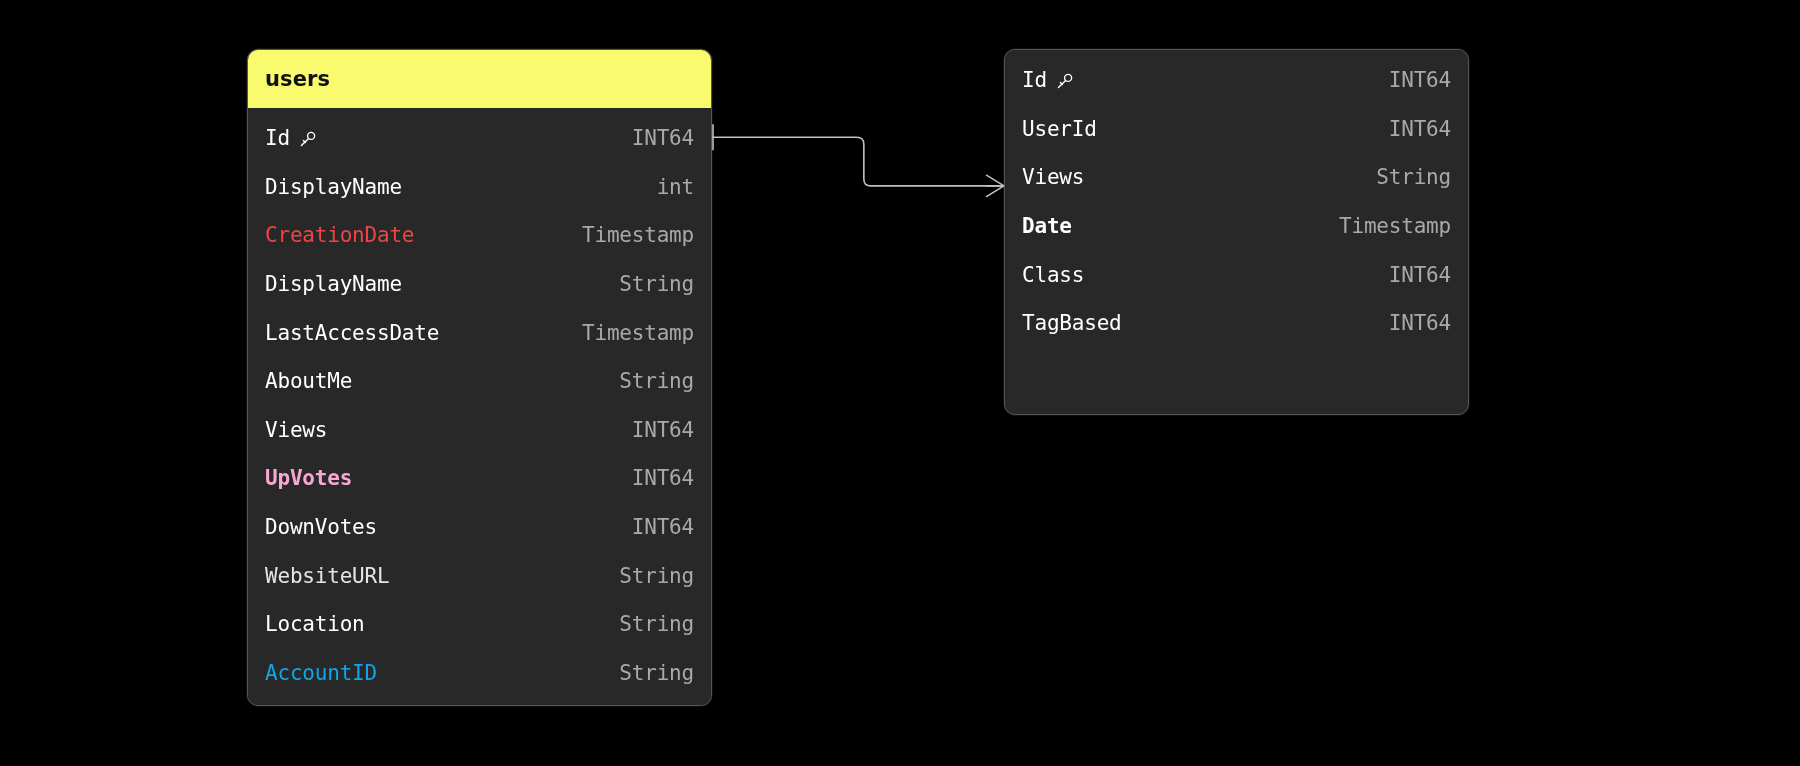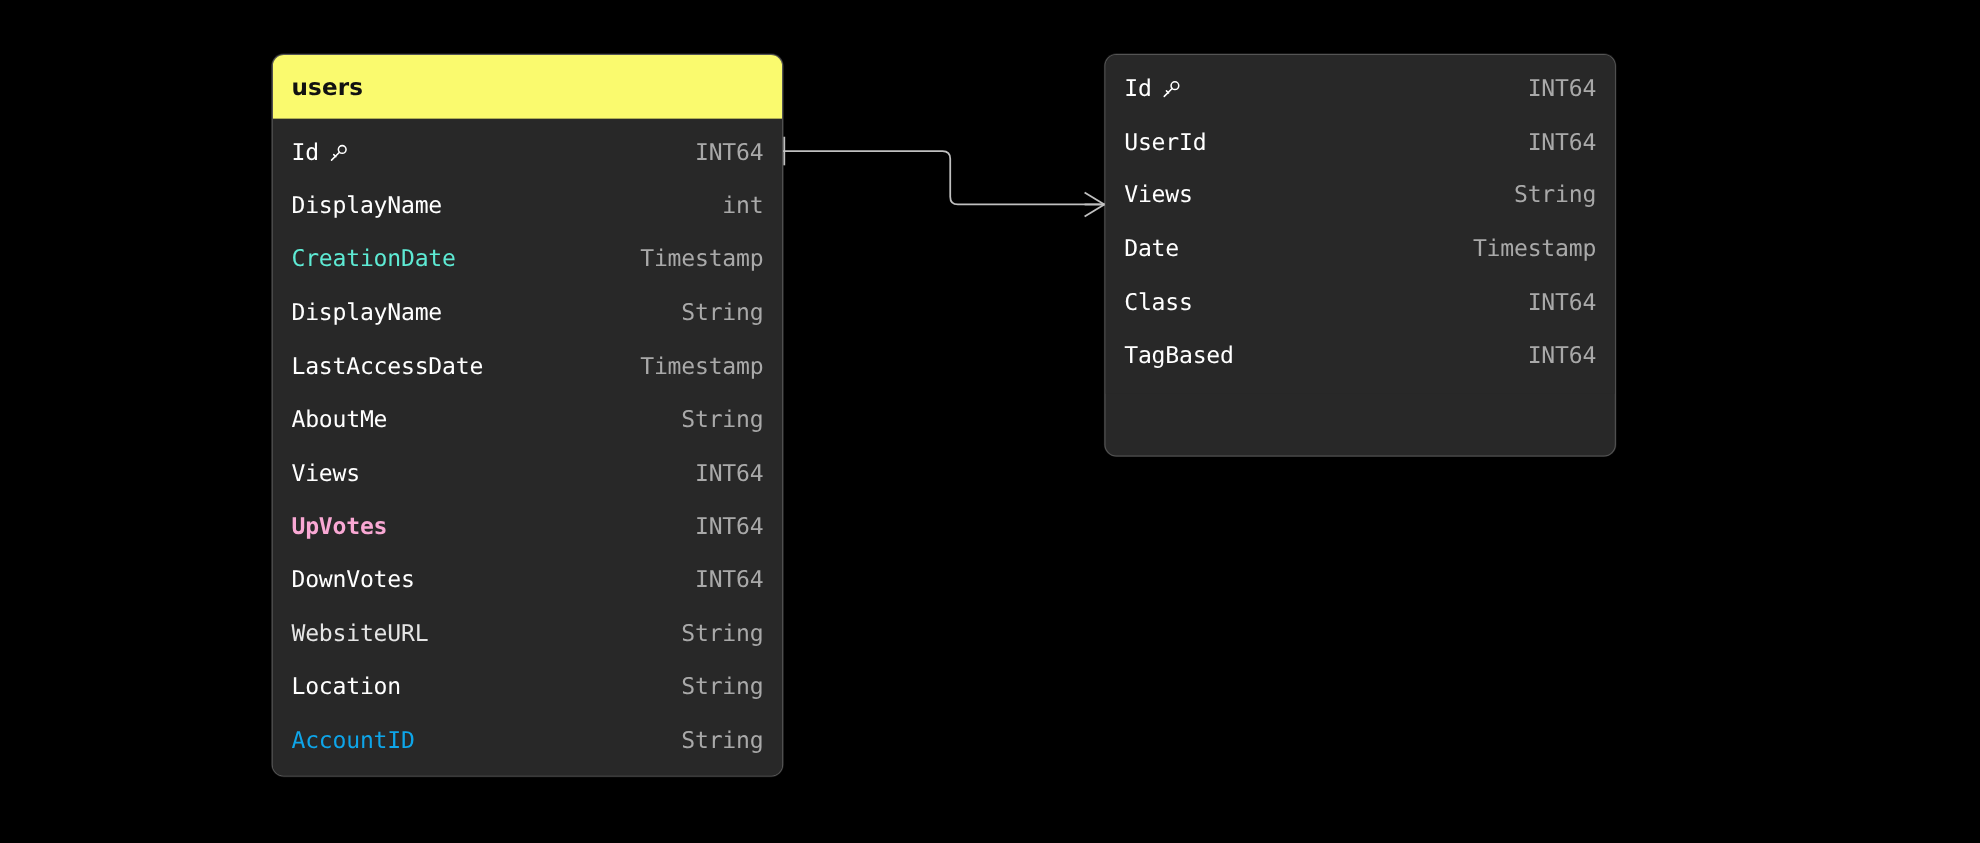--- a/index.html
+++ b/index.html
@@ -124,21 +124,21 @@
           <span class="field-type" style="color: rgb(169, 169, 169);">INT64</span>
         </div>
         <div class="field-row">
           <div class="field-name">
             <span style="color: rgb(255, 255, 255);">DisplayName</span>
           </div>
           <span class="field-type" style="color: rgb(169, 169, 169);">int</span>
         </div>
         <div class="field-row">
           <div class="field-name">
-            <span style="color: #5eead4;">CreationDate</span>
+            <span style="color: #ef4444;">CreationDate</span>
           </div>
           <span class="field-type" style="color: rgb(169, 169, 169);">Timestamp</span>
         </div>
         <div class="field-row">
           <div class="field-name">
             <span style="color: rgb(255, 255, 255);">DisplayName</span>
           </div>
           <span class="field-type" style="color: rgb(169, 169, 169);">String</span>
         </div>
         <div class="field-row">
@@ -214,21 +214,21 @@
           <span class="field-type" style="color: rgb(169, 169, 169);">INT64</span>
         </div>
         <div class="field-row">
           <div class="field-name">
             <span style="color: rgb(255, 255, 255);">Views</span>
           </div>
           <span class="field-type" style="color: rgb(169, 169, 169);">String</span>
         </div>
         <div class="field-row">
           <div class="field-name">
-            <span style="color: rgb(255, 255, 255);">Date</span>
+            <span style="color: rgb(255, 255, 255); font-weight: bold;">Date</span>
           </div>
           <span class="field-type" style="color: rgb(169, 169, 169);">Timestamp</span>
         </div>
         <div class="field-row">
           <div class="field-name">
             <span style="color: rgb(255, 255, 255);">Class</span>
           </div>
           <span class="field-type" style="color: rgb(169, 169, 169);">INT64</span>
         </div>
         <div class="field-row">

